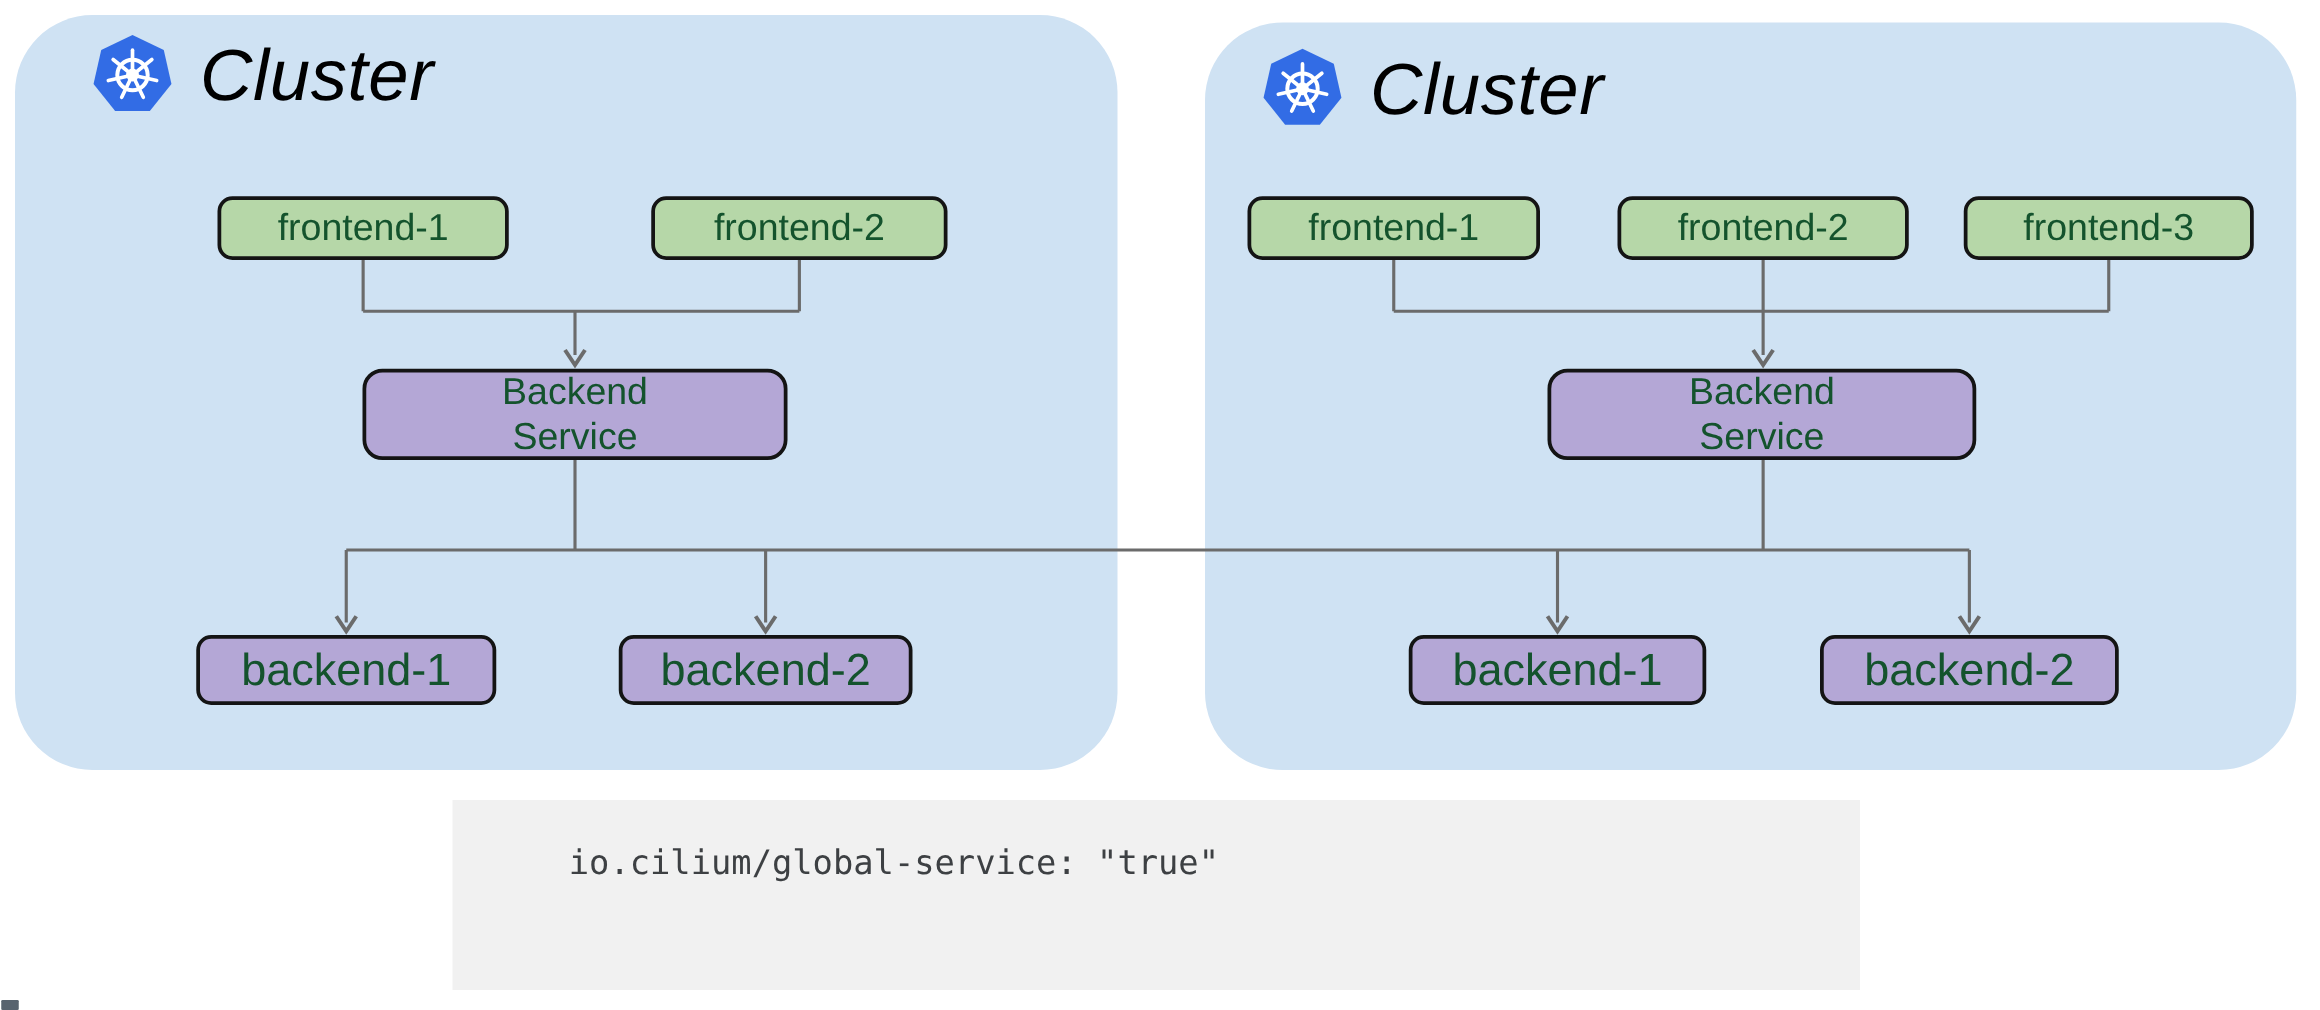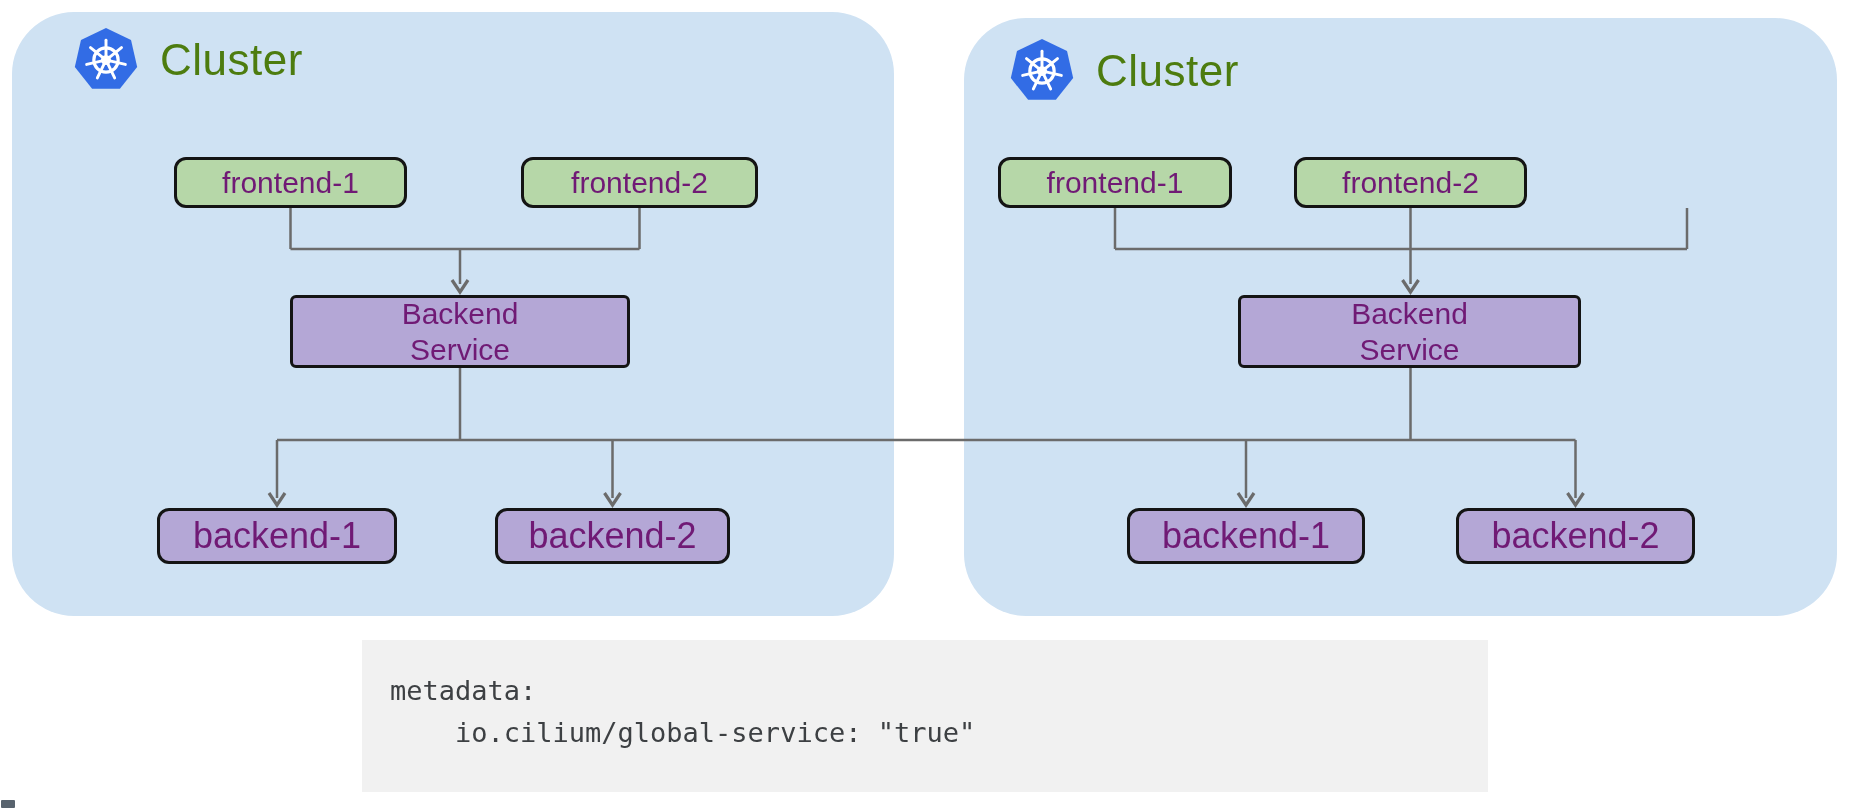--- a/index.html
+++ b/index.html
@@ -3,29 +3,29 @@
 <meta charset="utf-8">
 <style>
   * { margin:0; padding:0; box-sizing:border-box; }
   html,body { width:1856px; height:808px; background:#ffffff; overflow:hidden;
               font-family:"Liberation Sans", sans-serif; }
   .stage { position:relative; width:1856px; height:808px; background:#ffffff; }
 
   .cluster { position:absolute; background:#cfe2f3; border-radius:62px; }
   .cluster-header { position:absolute; display:flex; align-items:center; gap:22px; }
   .k8s-logo { display:block; }
-  .cluster-title { font-size:44px; color:#4d7c0f; letter-spacing:0.5px; }
+  .cluster-title { font-size:58px; color:#000000; letter-spacing:0.5px;font-style:italic; }
 
   .node { position:absolute; display:flex; align-items:center; justify-content:center;
-          text-align:center; color:#701a75; }
+          text-align:center; color:#14532d; }
   .node.frontend { background:#b6d7a8; border:3px solid #141414; border-radius:12px;
                    font-size:30px; }
   .node.backend  { background:#b4a7d6; border:3px solid #141414; border-radius:12px;
                    font-size:36px; }
-  .node.service  { background:#b4a7d6; border:3px solid #141414; border-radius:6px;
+  .node.service  { background:#b4a7d6; border:3px solid #141414; border-radius:16px;
                    font-size:30px; line-height:36px; flex-direction:column; }
 
   .connectors { position:absolute; left:0; top:0; pointer-events:none; }
 
   .code-block { position:absolute; left:362px; top:640px; width:1126px; height:152px;
                 background:#f1f1f1; padding:30px 0 0 28px;
                 font-family:"DejaVu Sans Mono", monospace; font-size:27px;
                 color:#3d4043; }
   .code-line { white-space:pre; line-height:42px; }
 
@@ -113,31 +113,33 @@
   <div class="node backend" style="left:495px; top:508px; width:235px; height:56px;">
     <span>backend-2</span>
   </div>
 
   <div class="node frontend" style="left:998px; top:157px; width:234px; height:51px;">
     <span>frontend-1</span>
   </div>
   <div class="node frontend" style="left:1294px; top:157px; width:233px; height:51px;">
     <span>frontend-2</span>
   </div>
+  <div class="node frontend" style="left:1571px; top:157px; width:232px; height:51px;">
+    <span>frontend-3</span>
+  </div>
   <div class="node service" style="left:1238px; top:295px; width:343px; height:73px;">
     <span>Backend</span>
     <span>Service</span>
   </div>
   <div class="node backend" style="left:1127px; top:508px; width:238px; height:56px;">
     <span>backend-1</span>
   </div>
   <div class="node backend" style="left:1456px; top:508px; width:239px; height:56px;">
     <span>backend-2</span>
   </div>
 
   <div class="code-block">
-    <div class="code-line">metadata:</div>
     <div class="code-line">    io.cilium/global-service: "true"</div>
   </div>
 
   <div class="corner-artifact"></div>
 
 </div>
 
 </body></html>

